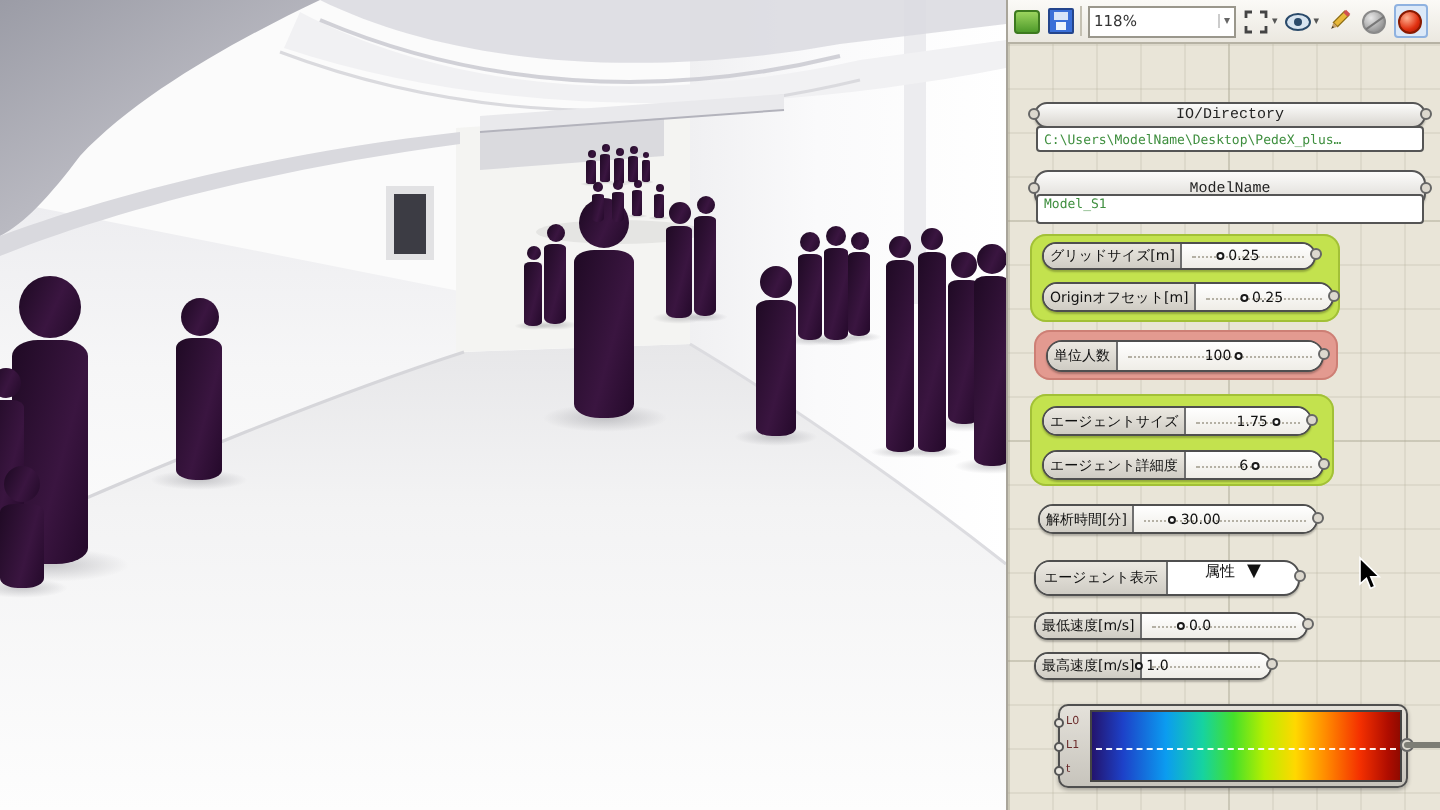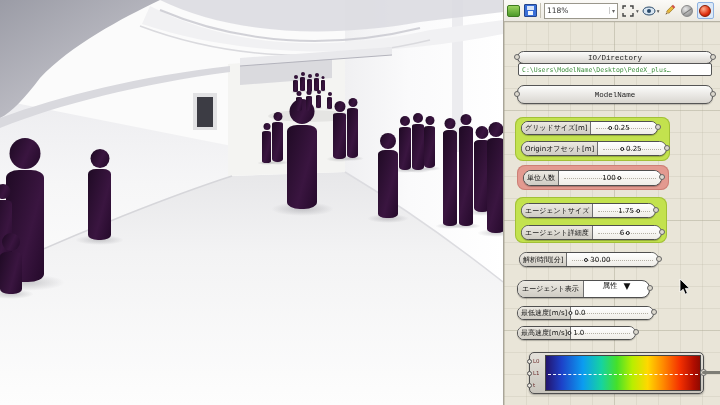--- a/index.html
+++ b/index.html
@@ -358,20 +358,23 @@
     </div>
     <div class="gh-panel-body" style="left:14px;top:63px;width:194px;height:13px">
       <span>C:\Users\ModelName\Desktop\PedeX_plus…</span>
     </div>
 
     <div class="gh-panel-header" style="left:13px;top:85px;width:196px;height:19px">
       <span>ModelName</span>
       <span class="nub nub-l"></span>
       <span class="nub nub-r"></span>
     </div>
+    <div class="gh-panel-body" style="left:14px;top:97px;width:194px;height:15px;align-items:flex-start">
+      <span>Model_S1</span>
+    </div>
 
     <div class="slider" style="left:17px;top:121px;width:137px;height:14px">
       <span class="s-label">グリッドサイズ[m]</span>
       <span class="s-track">
         <span class="s-group" style="left: 42%;">
           <span class="s-knob"></span>
           <span class="s-val">0.25</span>
         </span>
       </span>
       <span class="nub nub-r"></span>
@@ -437,21 +440,21 @@
       <span class="dd-value">
         <span>属性</span>
         <span class="dd-arrow">▼</span>
       </span>
       <span class="nub nub-r"></span>
     </div>
 
     <div class="slider" style="left:13px;top:306px;width:137px;height:14px">
       <span class="s-label">最低速度[m/s]</span>
       <span class="s-track">
-        <span class="s-group" style="left: 7%;">
+        <span class="s-group" style="left: 7%; padding-left: 40px;">
           <span class="s-knob"></span>
           <span class="s-val">0.0</span>
         </span>
       </span>
       <span class="nub nub-r"></span>
     </div>
 
     <div class="slider" style="left:13px;top:326px;width:119px;height:14px">
       <span class="s-label">最高速度[m/s]</span>
       <span class="s-track">

